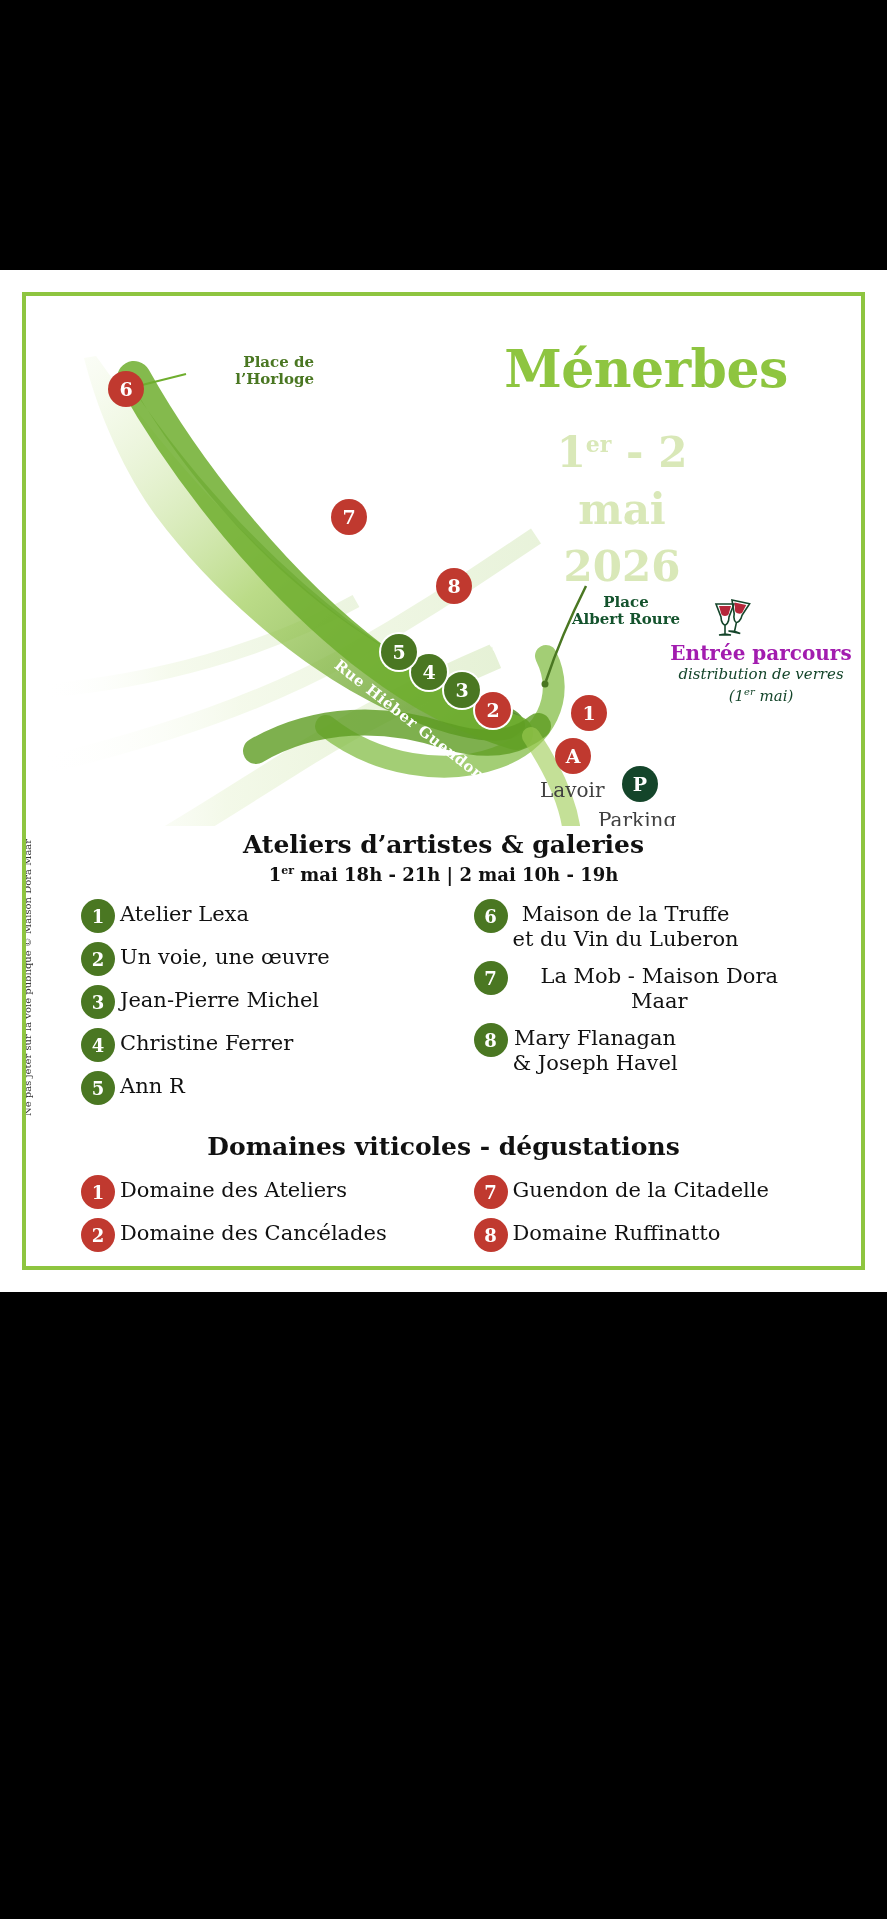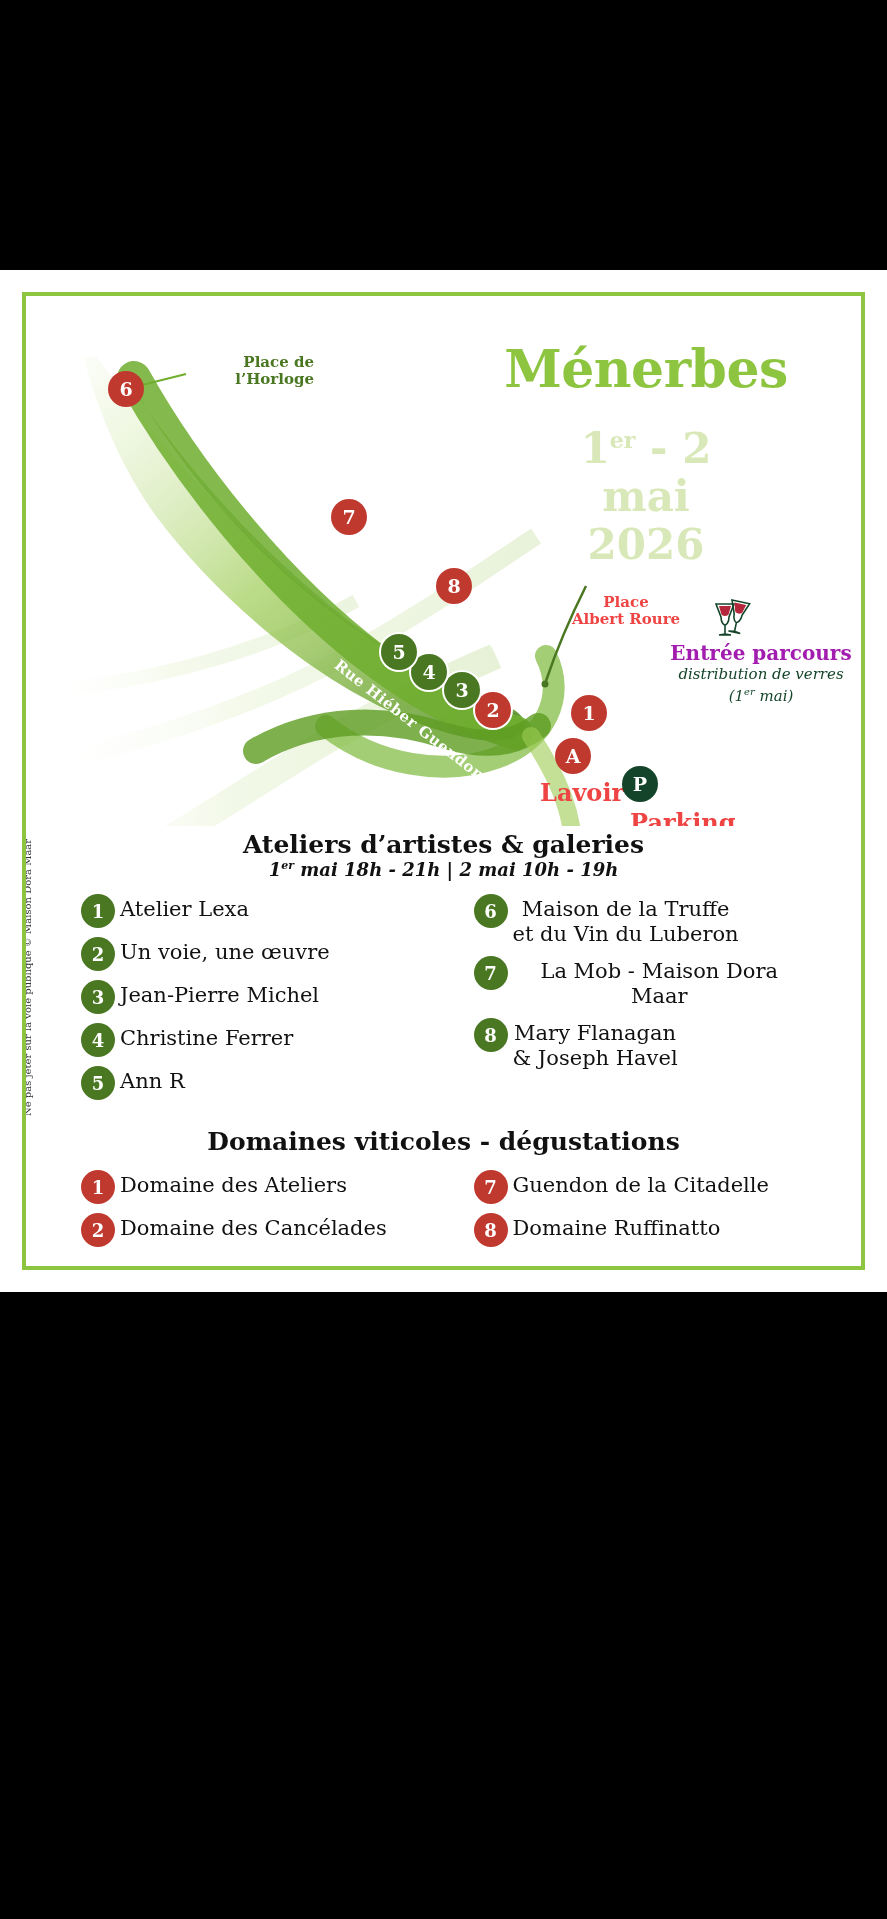--- a/index.html
+++ b/index.html
@@ -60,28 +60,28 @@
     width: 400px;
     text-align: center;
     font-family: "DejaVu Serif", serif;
     font-weight: bold;
     font-size: 52px;
     color: #8ec540;
     letter-spacing: -0.5px;
   }
   .date-block {
     position: absolute;
-    left: 420px;
+    left: 396px;
     top: 120px;
     width: 400px;
     text-align: center;
     font-family: "DejaVu Serif", serif;
     font-weight: bold;
     font-size: 42px;
-    line-height: 48px;
+    line-height: 57px;
     color: #d9e8b8;
   }
   .date-block sup { font-size: 22px; vertical-align: super;}
 
   
   .marker {
     position: absolute;
     width: 36px;
     height: 36px;
     border-radius: 50%;
@@ -97,21 +97,21 @@
   .marker.green { background: #4a7722; }
   .marker.red { background: #c0392f; }
   .marker.darkgreen { background: #14452a; }
   .marker.stack { box-shadow: 0 0 0 2px #ffffff; }
 
   .map-label {
     position: absolute;
     font-family: "DejaVu Serif", serif;
     font-weight: bold;
     font-size: 15px;
-    color: #ef4444;
+    color: #14532d;
     line-height: 17px;
     text-align: center;
   }
   .map-label.green { color: #4a7722; }
 
   .street-label {
     position: absolute;
     font-family: "DejaVu Serif", serif;
     font-weight: bold;
     font-size: 15px;
@@ -138,42 +138,42 @@
     font-style: italic;
     font-size: 15px;
     color: #14452a;
     line-height: 18px;
   }
   .entree-sub sup { font-size: 10px; }
 
   .legend-text {
     position: absolute;
     font-family: "DejaVu Serif", serif;
-    font-weight: bold;
-    font-size: 24px;
-    color: #ef4444;
+    font-weight: normal;
+    font-size: 20px;
+    color: #404040;
   }
 
   
   .section {
     margin-top: 4px;
     text-align: center;
   }
   .section-title {
     font-family: "DejaVu Serif", serif;
     font-weight: bold;
     font-size: 25px;
     color: #111111;
   }
   .section-hours {
     font-family: "DejaVu Serif", serif;
     font-weight: bold;
     font-size: 18px;
     color: #111111;
-    font-style: italic;
+    margin-top: 5px;
   }
   .section-hours sup { font-size: 11px; }
 
   .cols {
     display: flex;
     justify-content: flex-start;
     padding: 0 55px;
     margin-top: 14px;
     box-sizing: border-box;
   }
@@ -312,21 +312,21 @@
         <div class="entree-block">
           <div class="entree-title">Entrée parcours</div>
           <div class="entree-sub">distribution de verres</div>
           <div class="entree-sub">(1<sup>er</sup> mai)</div>
         </div>
 
         <div class="marker red" style="left:529px; top:442px;">A</div>
         <div class="legend-text" style="left:514px; top:482px;">Lavoir</div>
 
         <div class="marker darkgreen" style="left:596px; top:470px;">P</div>
-        <div class="legend-text" style="left:572px; top:512px;margin-left:32px;">Parking</div>
+        <div class="legend-text" style="left:572px; top:512px;">Parking</div>
       </div>
 
       <div class="section">
         <div class="section-title">Ateliers d’artistes &amp; galeries</div>
         <div class="section-hours">1<sup>er</sup> mai  18h - 21h  |  2 mai  10h - 19h</div>
         <div class="cols">
           <div class="col">
             <div class="entry">
               <div class="bullet green">1</div>
               <div class="entry-label">Atelier Lexa</div>

